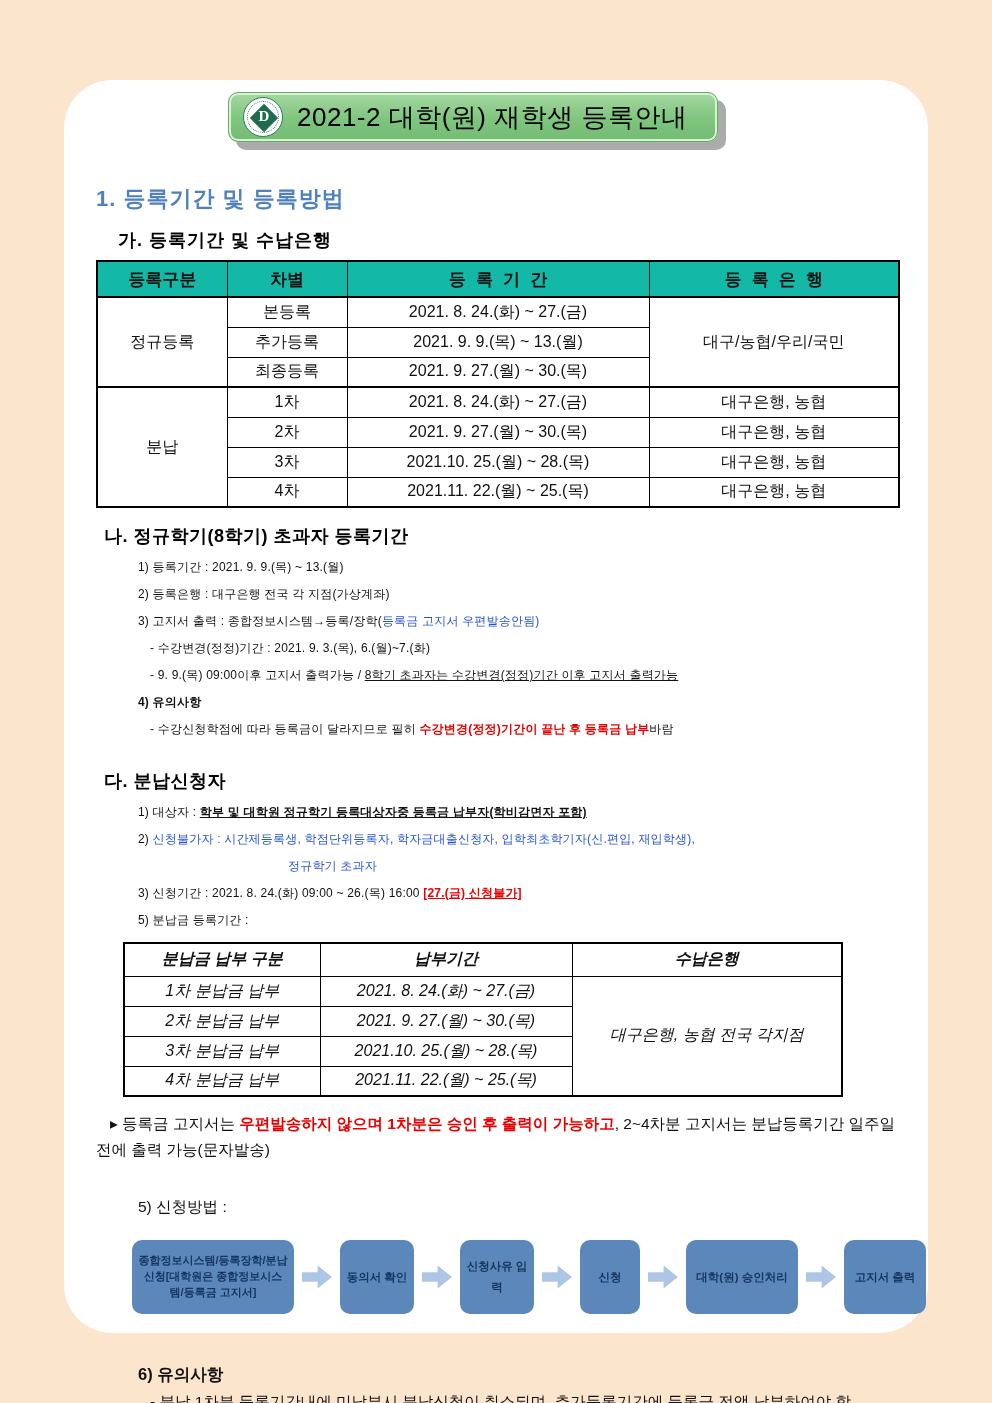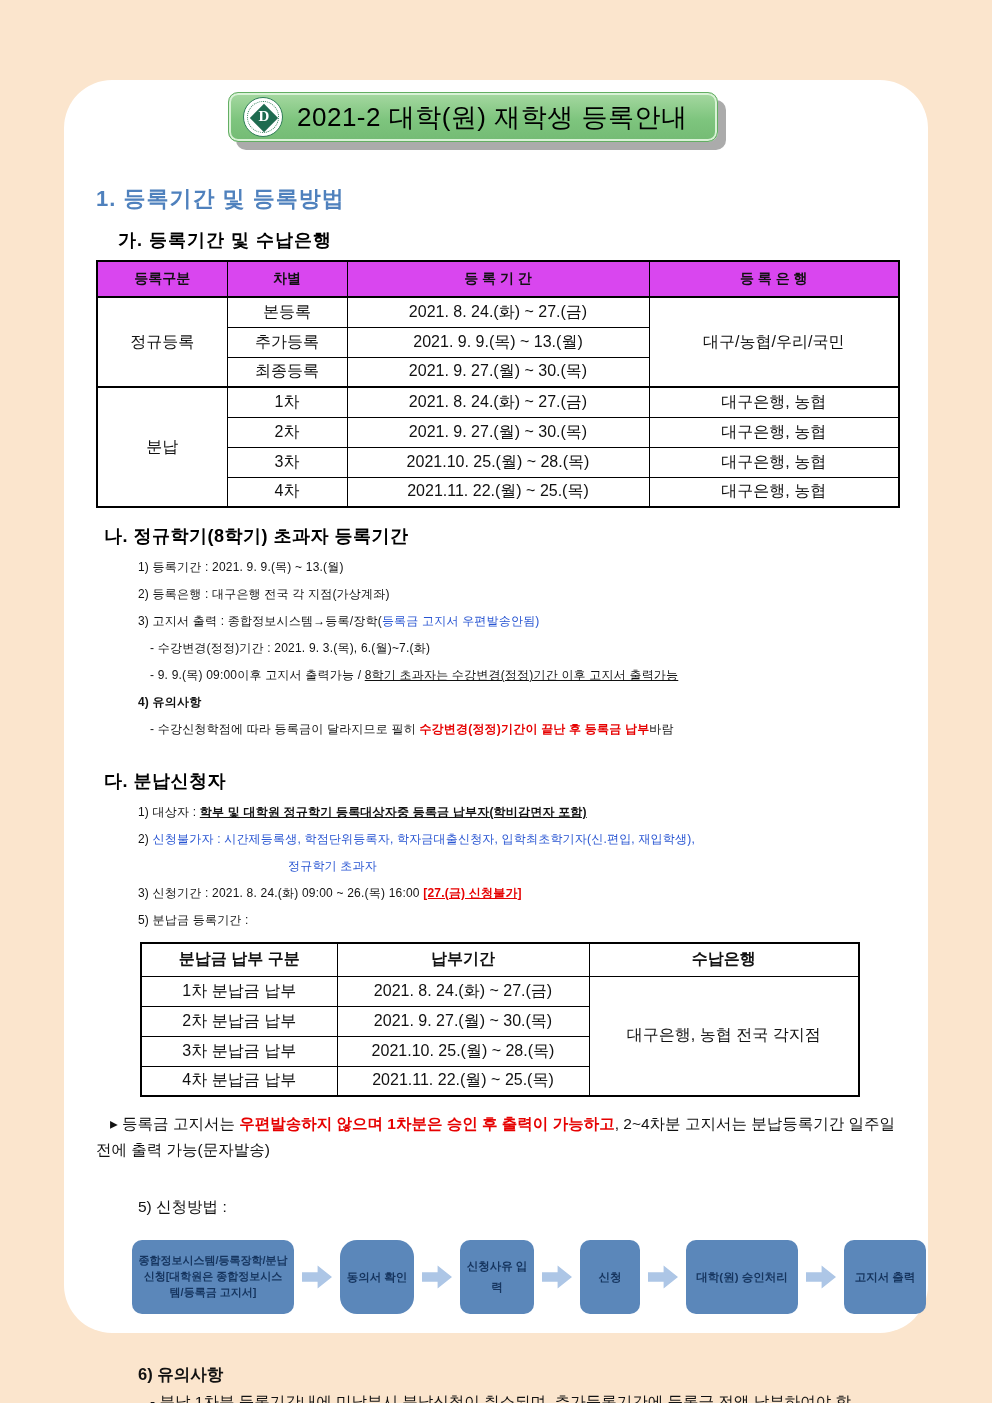--- a/index.html
+++ b/index.html
@@ -37,26 +37,26 @@
 
   
   .h-blue { color:#4f81bd; font-size:22px; font-weight:bold; margin:42px 0 0 2px; letter-spacing:1px; }
   .h-sub  { color:#000; font-size:18px; font-weight:bold; margin:14px 0 8px 24px; letter-spacing:1px; }
   .h-sec  { color:#000000; font-size:18px; font-weight:bold; margin:16px 0 6px 10px; letter-spacing:0.5px; }
 
   
   table { border-collapse:collapse; table-layout:fixed; }
   .t1 { width:802px; margin-left:2px; }
   .t1 th, .t1 td { border:1px solid #000; text-align:center; font-size:16px; height:30px; padding:0 4px; }
-  .t1 thead th { background:#d946ef; height:36px; font-weight:bold; border-bottom:2px solid #000; font-size:14px; }
+  .t1 thead th { background:#14b8a6; height:36px; font-weight:bold; border-bottom:2px solid #000; font-size:17px;font-family:Liberation Mono, monospace; }
   .t1 { border:2px solid #000; }
   .t1 col.c1 { width:130px; } .t1 col.c2 { width:120px; } .t1 col.c3 { width:302px; } .t1 col.c4 { width:250px; }
   .t1 .grp { border-top:2px solid #000; }
 
-  .t2 { width:718px; margin-left:46px; margin-top:8px; border:2px solid #000; }
+  .t2 { width:718px; margin-left:29px; margin-top:8px; border:2px solid #000;font-style:italic; }
   .t2 th, .t2 td { border:1px solid #000; text-align:center; font-size:16px; height:30px; padding:0 4px; }
   .t2 thead th { height:33px; font-weight:bold; background:#fff; }
   .t2 col.c1 { width:196px; } .t2 col.c2 { width:252px; } .t2 col.c3 { width:270px; }
 
   
   .list { margin-left:44px; font-size:12px; line-height:27px; letter-spacing:0.2px; }
   .list .dash { margin-left:12px; }
   .list .indent2 { margin-left:150px; }
   .blue { color:#2754d2; }
   .red { color:#e60000; font-weight:bold; }
@@ -68,21 +68,21 @@
 
   
   .flow { display:flex; align-items:center; margin:22px 0 0 38px; width:872px; }
   .fbox {
     background:#5b87ba; color:#16355f; font-weight:bold;
     border-radius:10px; text-align:center;
     display:flex; align-items:center; justify-content:center;
     height:74px; font-size:11.5px; line-height:1.8; padding:4px 6px;
   }
   .fbox.first { width:162px; font-size:11px; line-height:1.45; text-align:center; }
-  .fbox.w2 { width:74px;border-radius:17px; } .fbox.w3 { width:74px; } .fbox.w4 { width:60px; }
+  .fbox.w2 { width:74px; } .fbox.w3 { width:74px; } .fbox.w4 { width:60px; }
   .fbox.w5 { width:112px; } .fbox.w6 { width:82px; }
   .farrow { width:30px; height:26px; margin:0 8px; background:#adc6e6; flex:0 0 auto;
     clip-path:polygon(0 32%,52% 32%,52% 6%,100% 50%,52% 94%,52% 68%,0 68%); }
 
   .cautions { margin:46px 0 0 44px; font-size:15.5px; line-height:28px; }
   .cautions .head { font-weight:bold; font-size:16.5px; }
   .cautions .dash { margin-left:12px; }
 </style>
 </head>
 <body>

